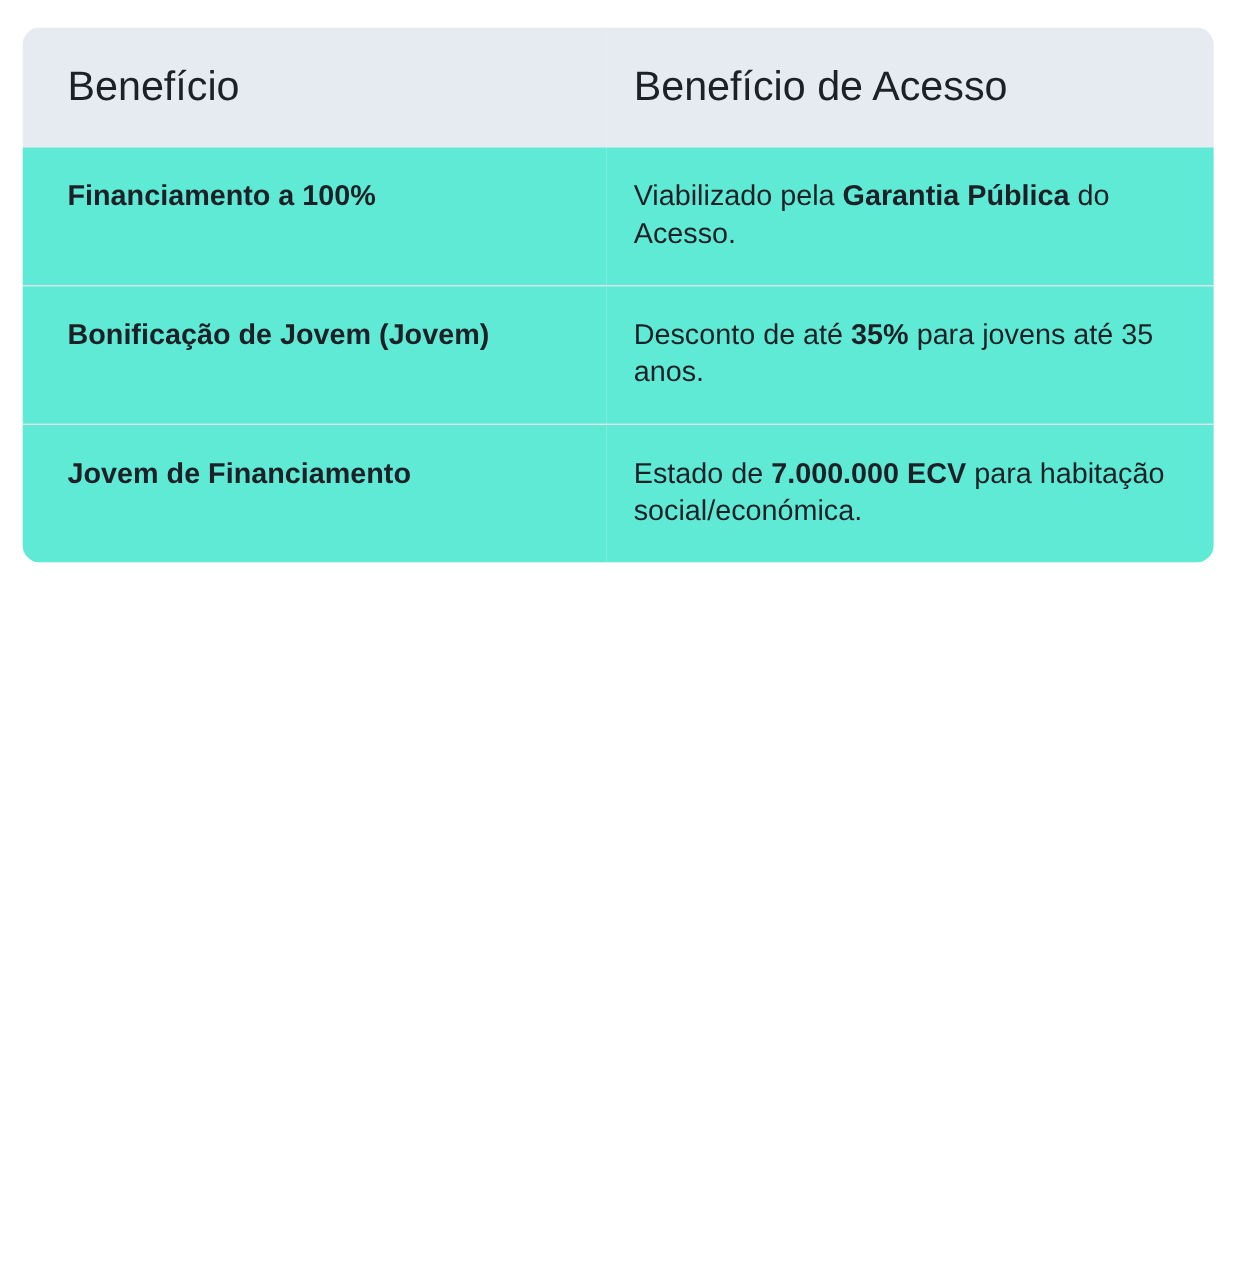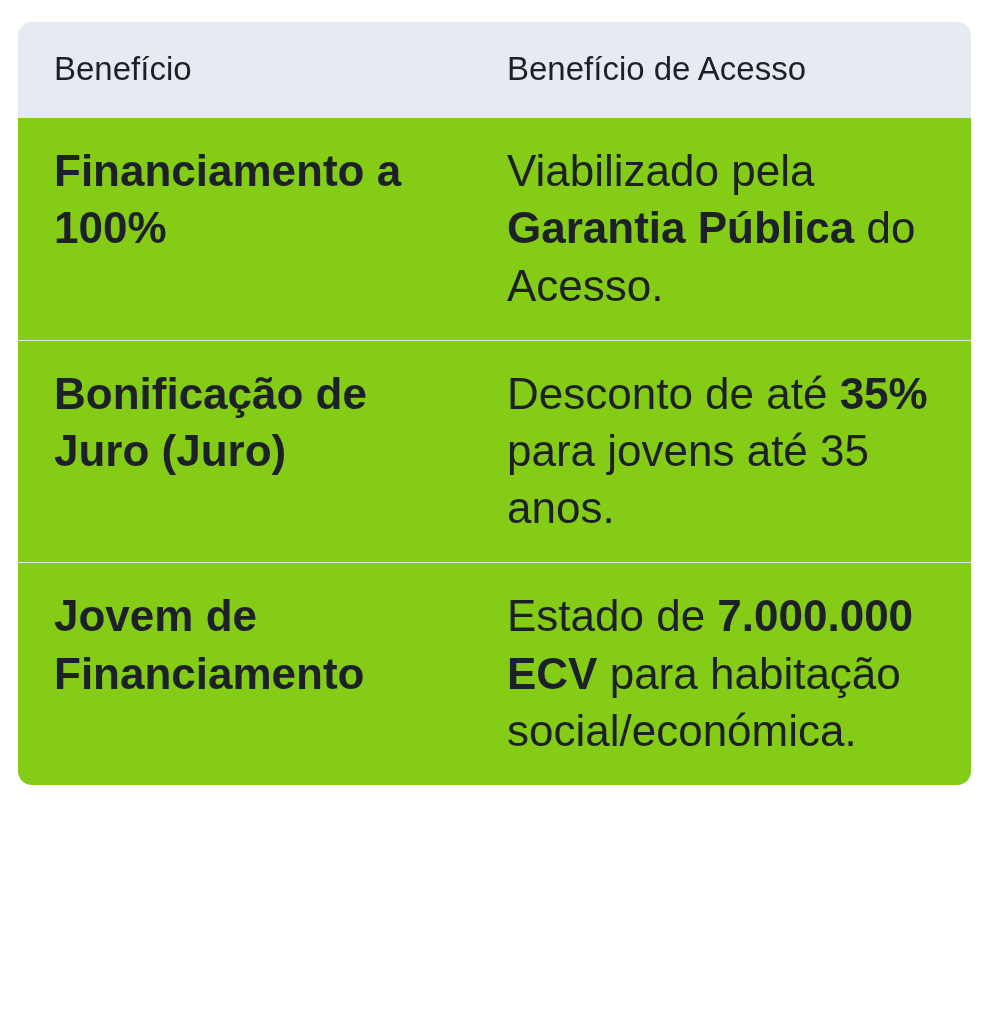--- a/index.html
+++ b/index.html
@@ -48,24 +48,24 @@
     padding: 26px 22px 28px 36px;
     box-sizing: border-box;
   }
 
   thead th.th-cond {
     padding-left: 22px;
   }
 
   tbody td {
     vertical-align: top;
-    font-size: 44px;
+    font-size: 23px;
     line-height: 1.30;
     color: #1d2127;
-    background: #84cc16;
+    background: #5eead4;
     padding: 24px 22px 26px 36px;
     border-top: 1px solid #dfe4ea;
     box-sizing: border-box;
   }
 
   tbody tr:first-child td {
     border-top: none;
   }
 
   tbody td.cell-benefit {
@@ -101,21 +101,21 @@
           <th class="th-benefit">Benefício</th>
           <th class="th-cond">Benefício de Acesso</th>
         </tr>
       </thead>
       <tbody>
           <tr>
             <td class="cell-benefit">Financiamento a 100%</td>
             <td class="cell-cond"><span class="fragment">Viabilizado pela </span><b class="fragment">Garantia Pública</b><span class="fragment"> do Acesso.</span></td>
           </tr>
           <tr>
-            <td class="cell-benefit">Bonificação de Juro (Juro)</td>
+            <td class="cell-benefit">Bonificação de Jovem (Jovem)</td>
             <td class="cell-cond"><span class="fragment">Desconto de até </span><b class="fragment">35%</b><span class="fragment"> para jovens até 35 anos.</span></td>
           </tr>
           <tr>
             <td class="cell-benefit">Jovem de Financiamento</td>
             <td class="cell-cond"><span class="fragment">Estado de </span><b class="fragment">7.000.000 ECV</b><span class="fragment"> para habitação social/económica.</span></td>
           </tr>
         </tbody>
     </table>
   </div>
 </div>

